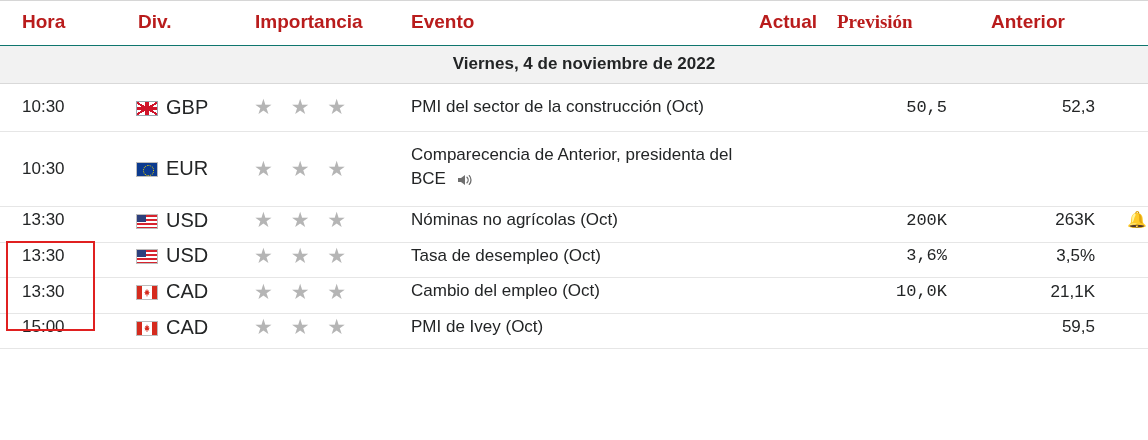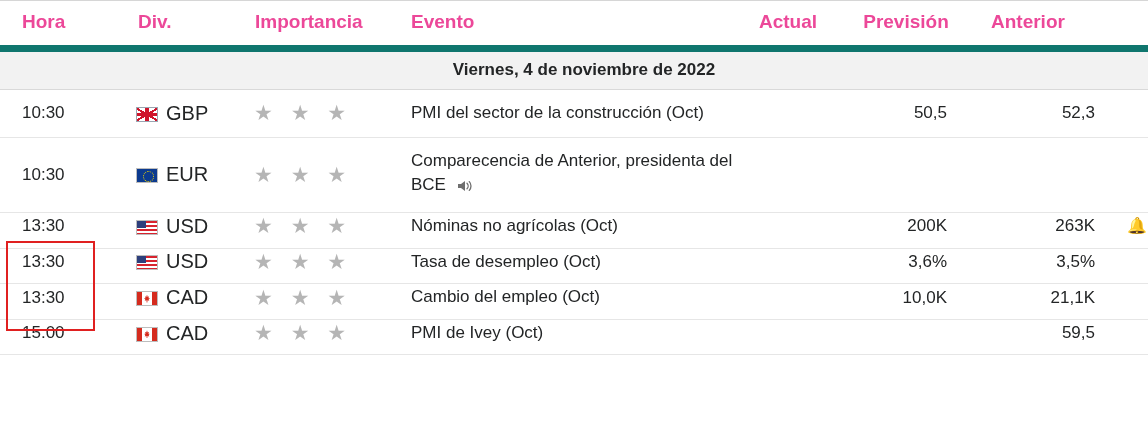--- a/index.html
+++ b/index.html
@@ -20,43 +20,43 @@
     border-top: 1px solid #d6d6d6;
   }
   table.cal-table {
     width: 100%;
     border-collapse: collapse;
     table-layout: fixed;
   }
   thead th {
     font-size: 19px;
     font-weight: bold;
-    color: #ec4899;
+    color: #b91c1c;
     padding: 10px 0 12px 0;
-    border-bottom: 7px solid #0f766e;
+    border-bottom: 1px solid #0f766e;
     text-align: left;
     vertical-align: middle;
     white-space: nowrap;
   }
   
   col.c-hora   { width: 120px; }
   col.c-div    { width: 120px; }
   col.c-imp    { width: 165px; }
   col.c-evento { width: 330px; }
   col.c-actual { width: 90px; }
   col.c-prev   { width: 150px; }
   col.c-ant    { width: 150px; }
   col.c-bell   { width: 43px; }
 
   th.th-hora   { padding-left: 22px; }
   th.th-div    { padding-left: 18px; }
   th.th-imp    { padding-left: 15px; }
   th.th-evento { padding-left: 6px; }
   th.th-actual { text-align: right; padding-right: 8px; }
-  th.th-prev   { text-align: center;  padding-left: 12px; }
+  th.th-prev   { text-align: left;  padding-left: 12px; font-family: Liberation Serif, serif; }
   th.th-ant    { text-align: left;  padding-left: 16px; }
 
   tr.day-row td {
     background: #f2f2f2;
     border-top: 1px solid #d9d9d9;
     border-bottom: 1px solid #d9d9d9;
     text-align: center;
     font-size: 17px;
     font-weight: bold;
     color: #232526;
@@ -161,21 +161,21 @@
     font-size: 21px;
     letter-spacing: 6px;
   }
   td.c-ev { padding-left: 6px; line-height: 1.45; }
   .speaker-icon {
     display: inline-block;
     vertical-align: -3px;
     margin-left: 6px;
   }
   td.c-actual { text-align: right; padding-right: 8px; }
-  td.c-prev   { text-align: right; padding-right: 28px; }
+  td.c-prev   { text-align: right; padding-right: 28px; font-family: Liberation Mono, monospace; }
   td.c-ant    { text-align: right; padding-right: 30px; }
   td.c-bell   { text-align: left; padding-left: 2px; }
   .bell-icon { color: #8e8e8e; font-size: 16px; }
 
   
   .highlight-box {
     position: absolute;
     border: 2px solid #e02020;
     box-sizing: border-box;
     pointer-events: none;

